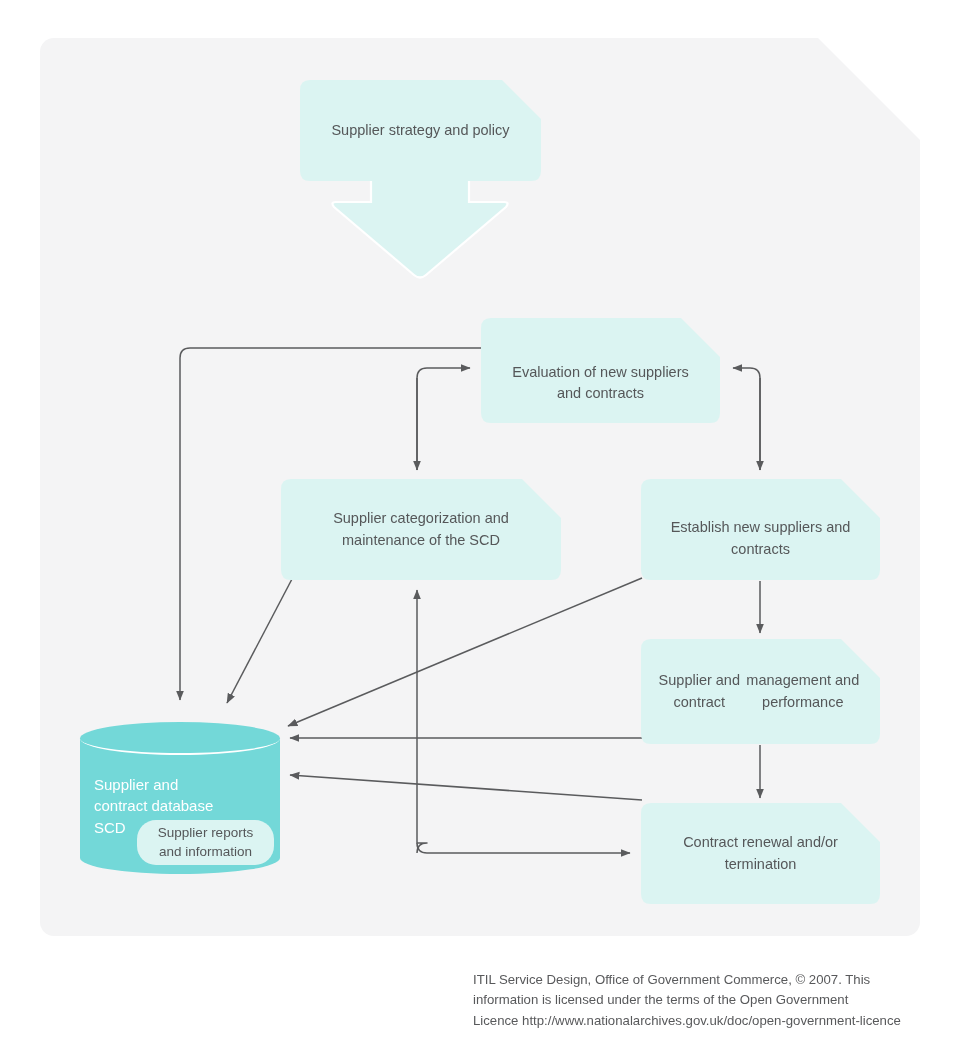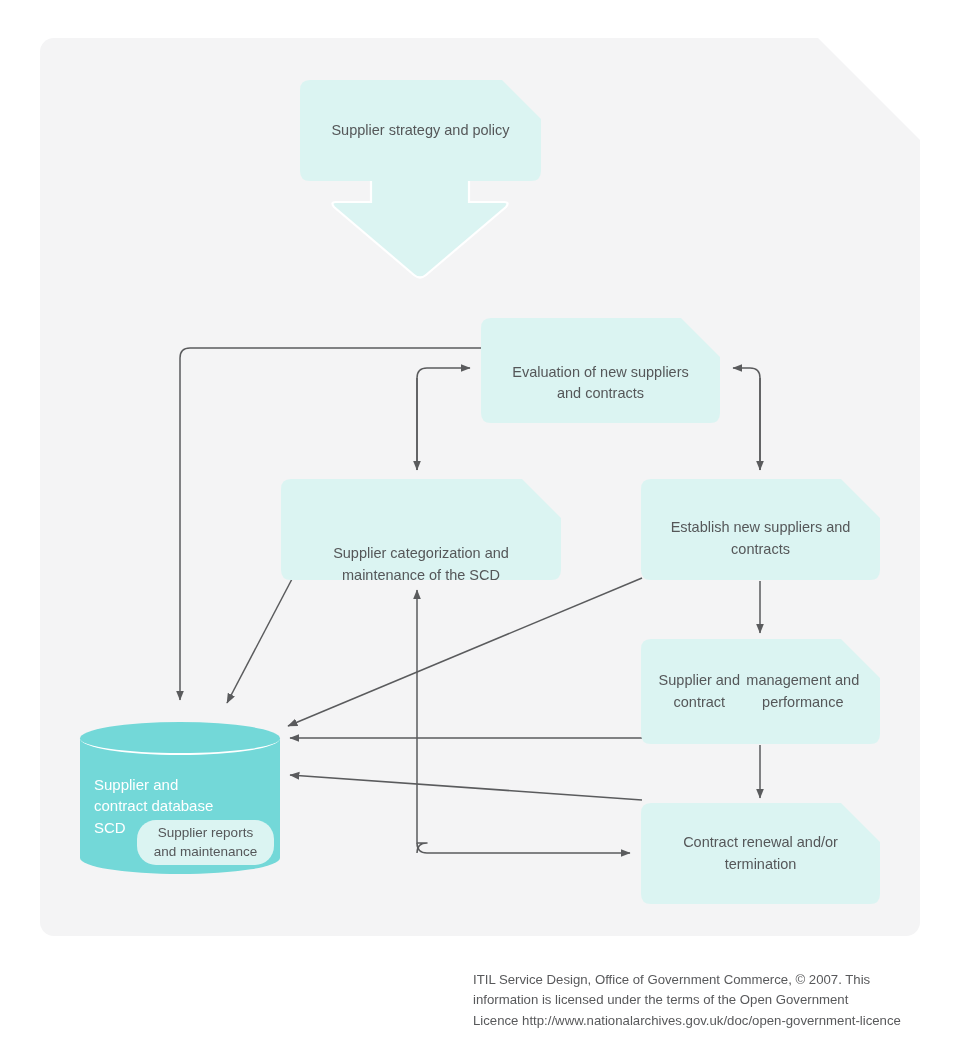--- a/index.html
+++ b/index.html
@@ -217,21 +217,21 @@
     <path d="M 10 0 L 200 0 L 239 39 L 239 95 Q 239 105 229 105 L 10 105 Q 0 105 0 95 L 0 10 Q 0 0 10 0 Z" fill="#dbf4f2"></path>
   </svg>
   <div class="node clip" style="left:481px;top:318px;width:239px;height:130px;background:transparent;flex-direction:column;">
     <span>Evaluation of new suppliers</span>
     <span>and contracts</span>
   </div>
 
   <svg style="position:absolute;left:281px;top:479px;width:280px;height:101px;" viewBox="0 0 280 101">
     <path d="M 10 0 L 241 0 L 280 39 L 280 91 Q 280 101 270 101 L 10 101 Q 0 101 0 91 L 0 10 Q 0 0 10 0 Z" fill="#dbf4f2"></path>
   </svg>
-  <div class="node clip" style="left:281px;top:479px;width:280px;height:101px;background:transparent;flex-direction:column;margin-top:35px;">
+  <div class="node clip" style="left:281px;top:479px;width:280px;height:101px;background:transparent;flex-direction:column;">
     <span>Supplier categorization and</span>
     <span>maintenance of the SCD</span>
   </div>
 
   <svg style="position:absolute;left:641px;top:479px;width:239px;height:101px;" viewBox="0 0 239 101">
     <path d="M 10 0 L 200 0 L 239 39 L 239 91 Q 239 101 229 101 L 10 101 Q 0 101 0 91 L 0 10 Q 0 0 10 0 Z" fill="#dbf4f2"></path>
   </svg>
   <div class="node clip" style="left:641px;top:479px;width:239px;height:119px;background:transparent;flex-direction:column;">
     <span>Establish new suppliers and</span>
     <span>contracts</span>
@@ -258,21 +258,21 @@
     <div class="db-body"></div>
     <div class="db-top"></div>
     <div class="db-label">
       <div>Supplier and</div>
       <div>contract database</div>
       <div>SCD</div>
     </div>
     <div class="db-inner">
       <div>
         <div>Supplier reports</div>
-        <div>and maintenance</div>
+        <div>and information</div>
       </div>
     </div>
   </div>
 
   <div class="footer">
     <div>ITIL Service Design, Office of Government Commerce, © 2007. This</div>
     <div>information is licensed under the terms of the Open Government</div>
     <div>Licence http://www.nationalarchives.gov.uk/doc/open-government-licence</div>
   </div>
 

